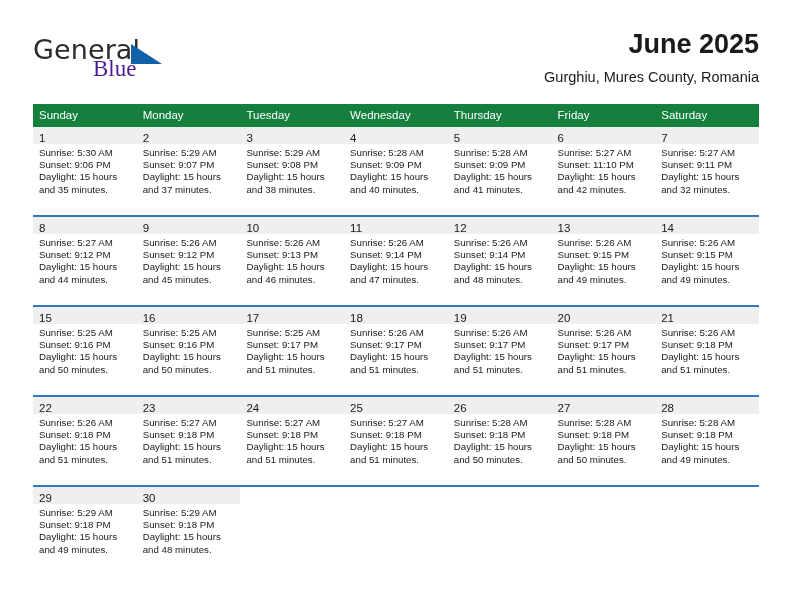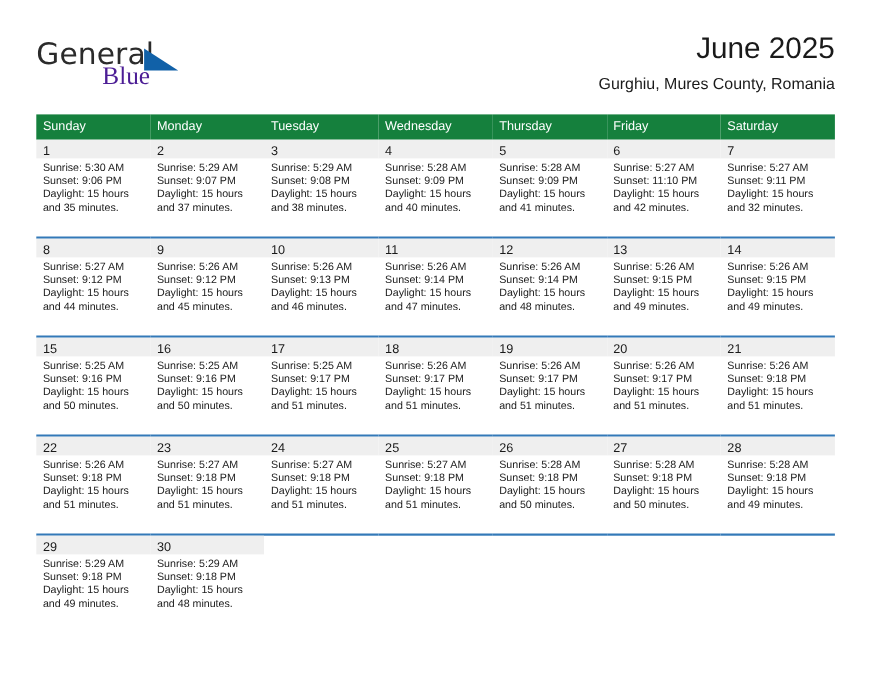--- a/index.html
+++ b/index.html
@@ -65,21 +65,21 @@
   }
 
   .title-block {
     position: absolute;
     right: 0;
     top: 0;
     text-align: right;
   }
   .cal-title {
     font-size: 27px;
-    font-weight: 400;
+    font-weight: 700;
     color: #1a1a1a;
     line-height: 32px;
     white-space: nowrap;
   }
   .cal-subtitle {
     margin-top: 8px;
     font-size: 14.5px;
     font-weight: 400;
     color: #1a1a1a;
     line-height: 18px;

